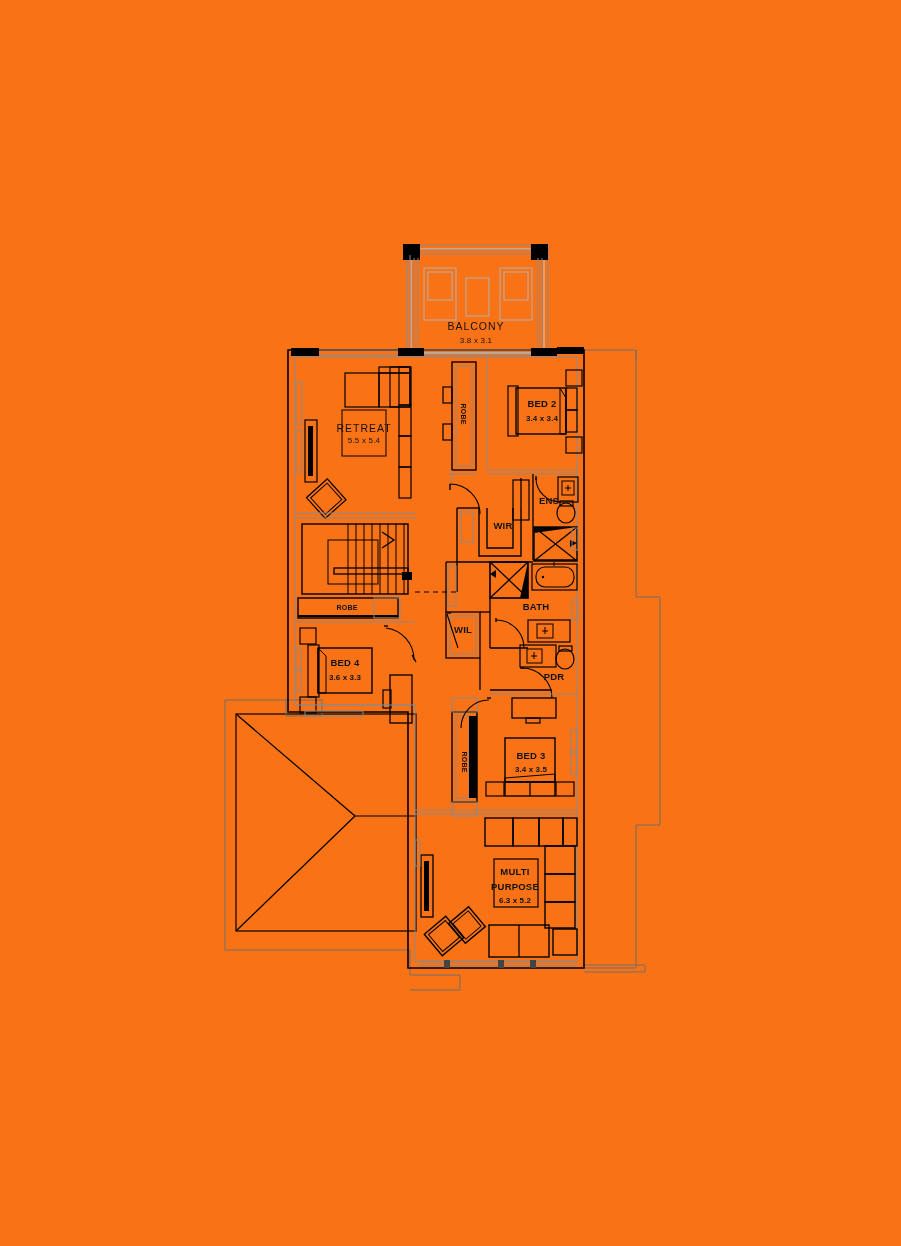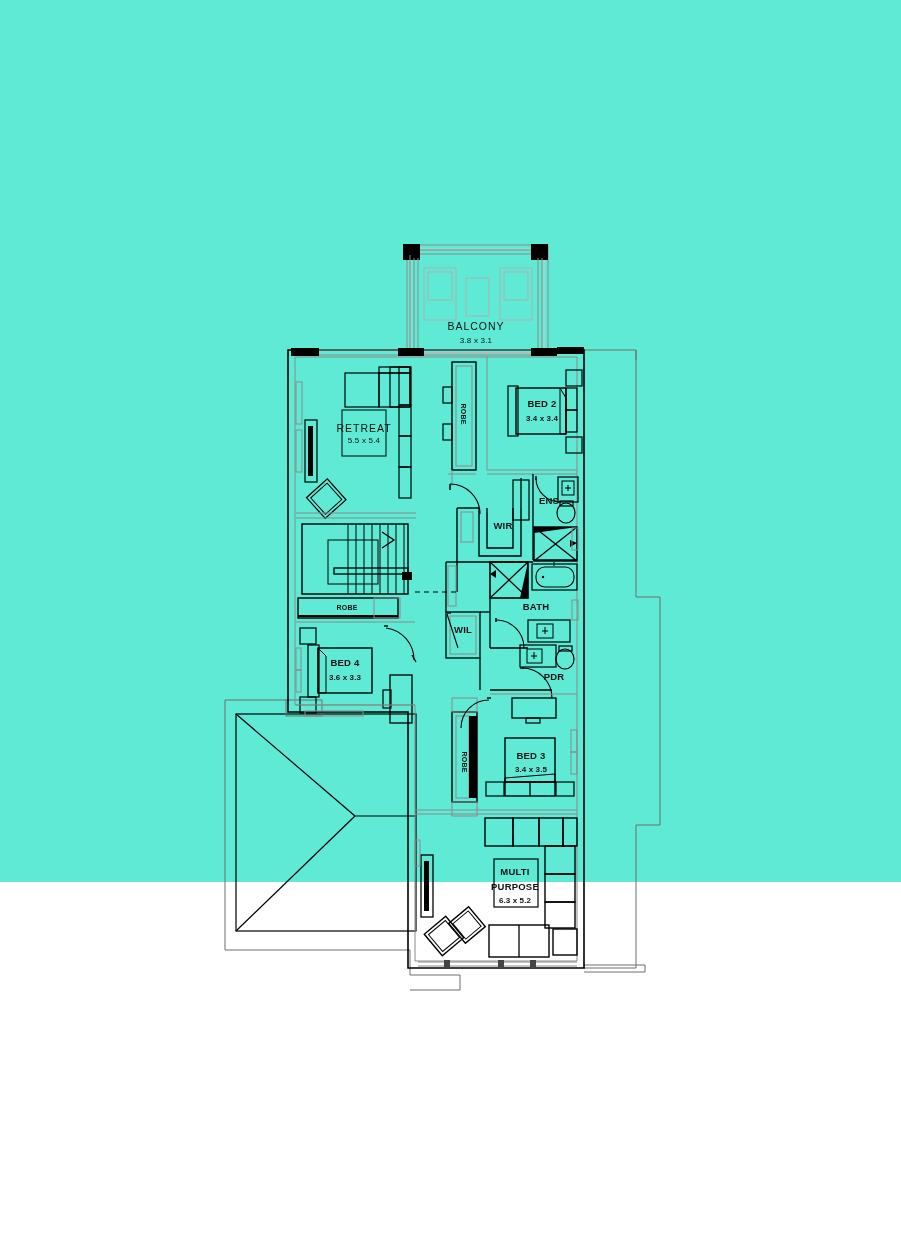--- a/index.html
+++ b/index.html
@@ -7,22 +7,22 @@
     padding: 0;
     background: #ffffff;
     width: 901px;
     height: 1246px;
     overflow: hidden;
     font-family: "Liberation Sans", sans-serif;
   }
   #plan-root {
     position: relative;
     width: 901px;
-    height: 882px;
-    background: #5eead4;
+    height: 1246px;
+    background: #f97316;
   }
   #floorplan-svg {
     position: absolute;
     left: 0;
     top: 0;
     width: 901px;
     height: 1246px;
     display: block;
   }
   .rm-label {

